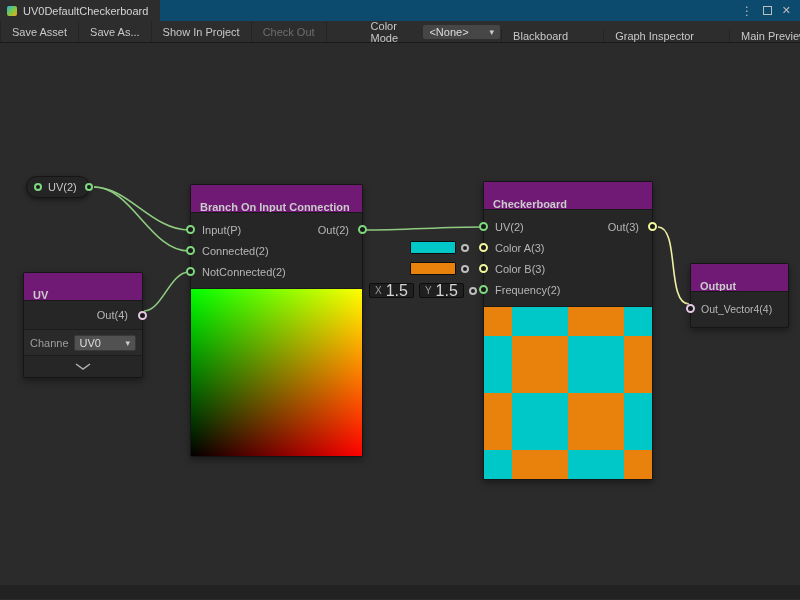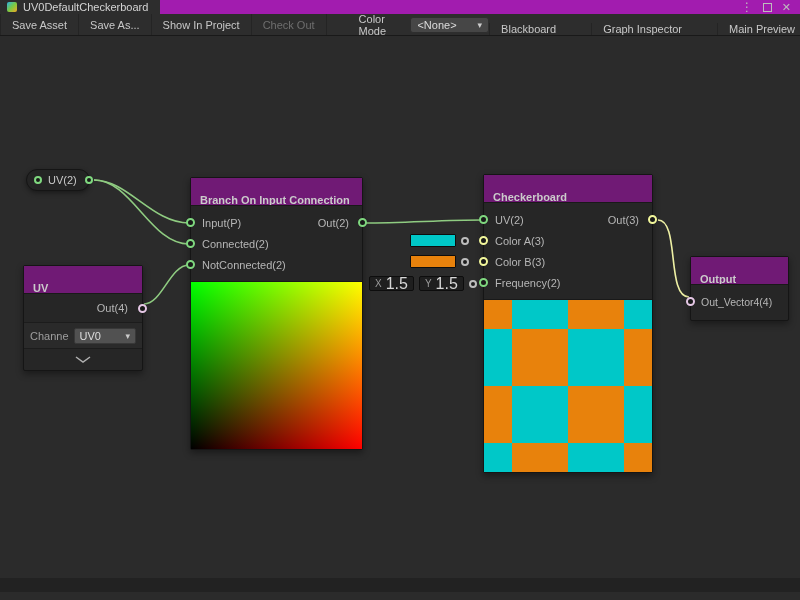--- a/index.html
+++ b/index.html
@@ -4,34 +4,34 @@
 <style>
   * { box-sizing: border-box; margin: 0; padding: 0; }
   html, body { width: 800px; height: 600px; overflow: hidden; }
   body {
     font-family: "Liberation Sans", sans-serif;
     font-size: 11px;
     color: #c8c8c8;
     background: #2b2b2b;
   }
   
-  .titlebar { height: 14px; background: #a21caf; display: flex; align-items: stretch; }
+  .titlebar { height: 21px; background: #0c4a6e; display: flex; align-items: stretch; }
   .tab { background: #2d2d2d; display: flex; align-items: center; gap: 5px; padding: 0 12px 0 6px; cursor: default; }
   .tab-title { color: #d4d4d4; white-space: nowrap; }
   .win-icons { margin-left: auto; display: flex; align-items: center; gap: 10px; padding-right: 9px; color: #bdbdbd; }
   .kebab { font-size: 12px; line-height: 1; }
   .maxbox { width: 9px; height: 9px; border: 1px solid #bdbdbd; display: inline-block; }
   .closex { font-size: 11px; line-height: 1; }
   
   .toolbar { height: 22px; background: #2d2d2d; border-bottom: 1px solid #191919; display: flex; align-items: stretch; }
   .tbtn { background: none; border: none; border-right: 1px solid #242424; color: #c8c8c8;
           font-family: "Liberation Sans", sans-serif; font-size: 11px; padding: 0 11px; white-space: nowrap; cursor: default; }
   .tbtn.first { border-left: 1px solid #242424; }
   .tbtn.disabled { color: #6e6e6e; }
-  .colormode { display: flex; align-items: center; gap: 7px; margin-left: 32px; }
+  .colormode { display: flex; align-items: center; gap: 7px; margin-left: 44px; }
   .dropdown { background: #464646; border: 1px solid #2e2e2e; border-radius: 3px; height: 16px; width: 96px;
               display: flex; align-items: center; justify-content: space-between; padding: 0 6px; color: #dcdcdc; }
   .caret { font-size: 9px; color: #cccccc; }
   .tb-right { margin-left: auto; display: flex; align-items: flex-end; gap: 24px; }
   .tb-right .tbtn { border-right: none; border-left: 1px solid #242424; }
   
   .canvas { position: relative; height: 556px; background: #2b2b2b; }
   .bottom-strip { position: absolute; left: 0; right: 0; bottom: 0; height: 14px; background: #222222; }
   .edges { position: absolute; inset: 0; width: 800px; height: 556px; pointer-events: none; z-index: 1; }
   

